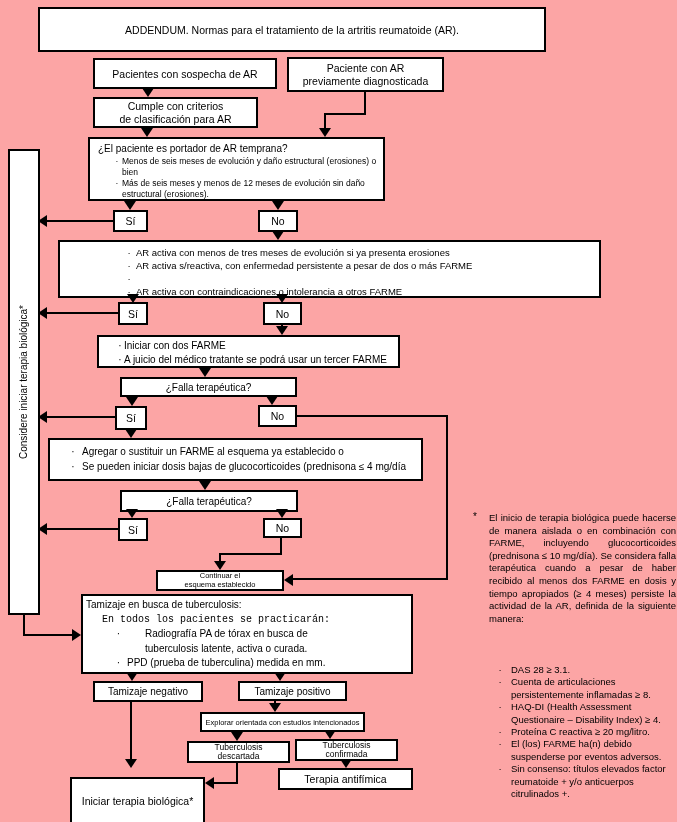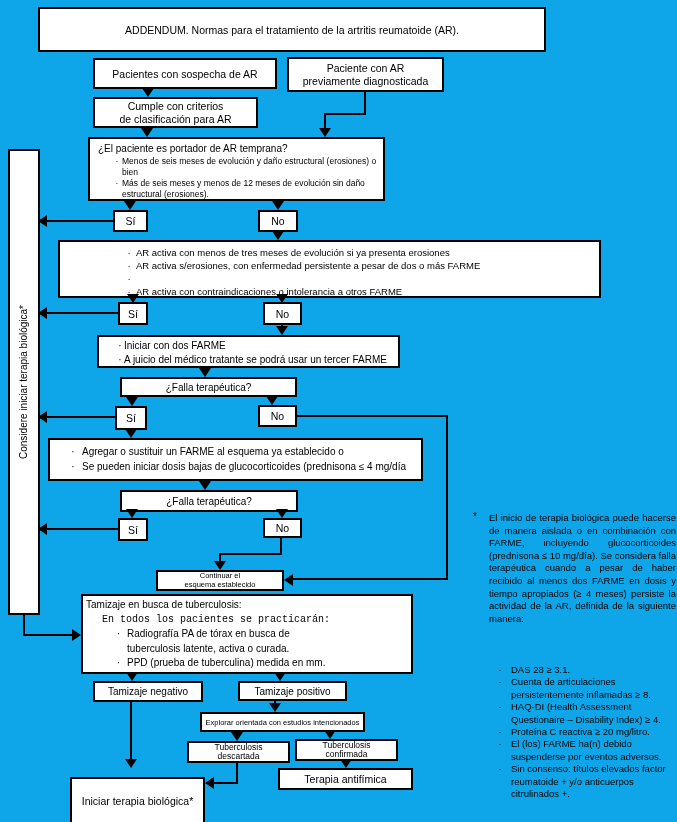--- a/index.html
+++ b/index.html
@@ -1,17 +1,17 @@
 <!DOCTYPE html>
 <html><head>
 <meta charset="utf-8">
 <style>
   html,body { margin:0; padding:0; background:#fff; }
   #canvas {
-    position:relative; width:677px; height:822px; background:#0ea5e9;
+    position:relative; width:677px; height:822px; background:#fca5a5;
     font-family:"Liberation Sans", sans-serif; color:#000;
   }
   .box { position:absolute; box-sizing:border-box; border:2px solid #000; background:#fff; }
   .cc { display:flex; align-items:center; justify-content:center; text-align:center; white-space:pre-line; }
   .vl { position:absolute; width:2px; background:#000; }
   .hl { position:absolute; height:2px; background:#000; }
   .tri { position:absolute; width:0; height:0; }
   .tri.d { border-left:6px solid transparent; border-right:6px solid transparent; border-top:9px solid #000; }
   .tri.l { border-top:6px solid transparent; border-bottom:6px solid transparent; border-right:9px solid #000; }
   .tri.r { border-top:6px solid transparent; border-bottom:6px solid transparent; border-left:9px solid #000; }
@@ -68,21 +68,21 @@
     <span>No</span>
   </div>
 
   <div class="box" style="left:58px; top:240px; width:543px; height:58px; font-size:9.5px; line-height:13px; padding:4px 4px 0 62px;">
     <div class="brow">
       <span class="dot" style="width:14px;">·</span>
       <span>AR activa con menos de tres meses de evolución si ya presenta erosiones</span>
     </div>
     <div class="brow">
       <span class="dot" style="width:14px;">·</span>
-      <span>AR activa s/erosiones, con enfermedad persistente a pesar de dos o más FARME</span>
+      <span>AR activa s/reactiva, con enfermedad persistente a pesar de dos o más FARME</span>
     </div>
     <div class="brow">
       <span class="dot" style="width:14px;">·</span>
     </div>
     <div class="brow">
       <span class="dot" style="width:14px;">·</span>
       <span>AR activa con contraindicaciones o intolerancia a otros FARME</span>
     </div>
   </div>
 
@@ -139,21 +139,21 @@
     <span>Continuar el
 esquema establecido</span>
   </div>
 
   <div class="box" style="left:81px; top:594px; width:332px; height:80px; font-size:10px; line-height:14.5px; padding:2px 2px 8px 3px;">
     <div>Tamizaje en busca de tuberculosis:</div>
     <div style="padding-left:16px;font-family:Liberation Mono, monospace;">En todos los pacientes se practicarán:</div>
     <div style="padding-left:24px;">
       <div class="brow">
         <span class="dot" style="width:17px;">·</span>
-        <span style="white-space:pre-line;">Radiografía PA de tórax en busca de
+        <span style="white-space:pre-line;margin-left:18px;">Radiografía PA de tórax en busca de
 tuberculosis latente, activa o curada.</span>
       </div>
       <div class="brow">
         <span class="dot" style="width:17px;">·</span>
         <span>PPD (prueba de tuberculina) medida en mm.</span>
       </div>
     </div>
   </div>
 
   <div class="box cc" style="left:93px; top:681px; width:110px; height:21px; font-size:10px;">

